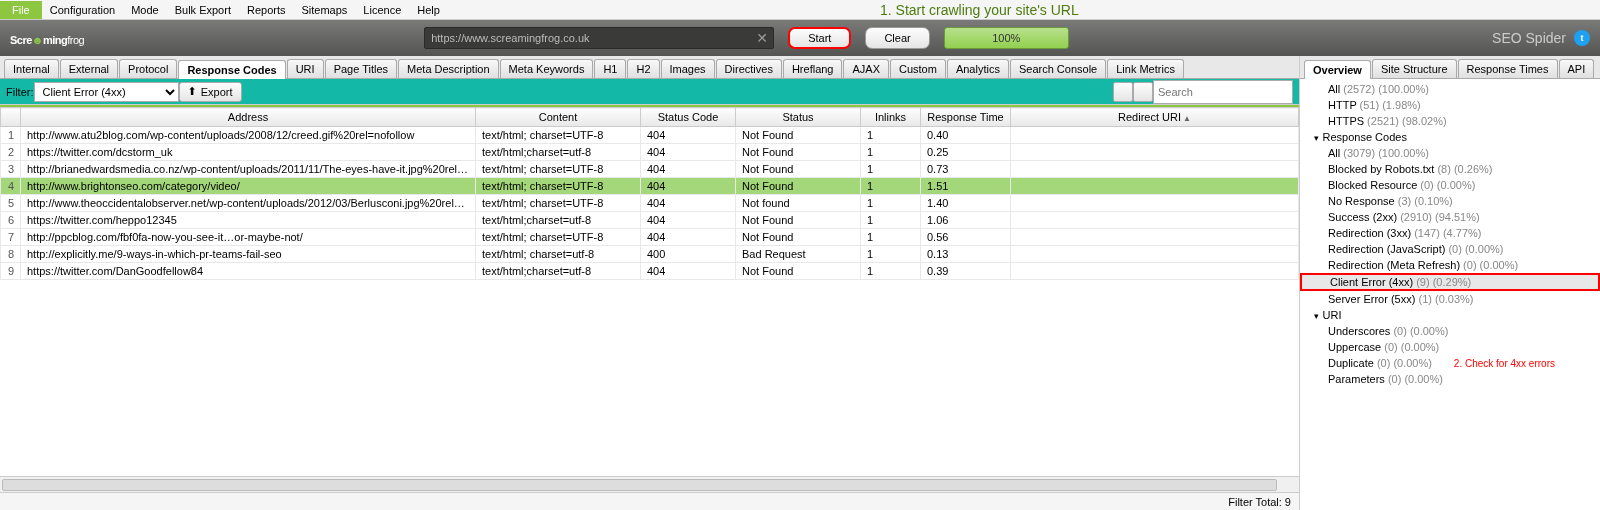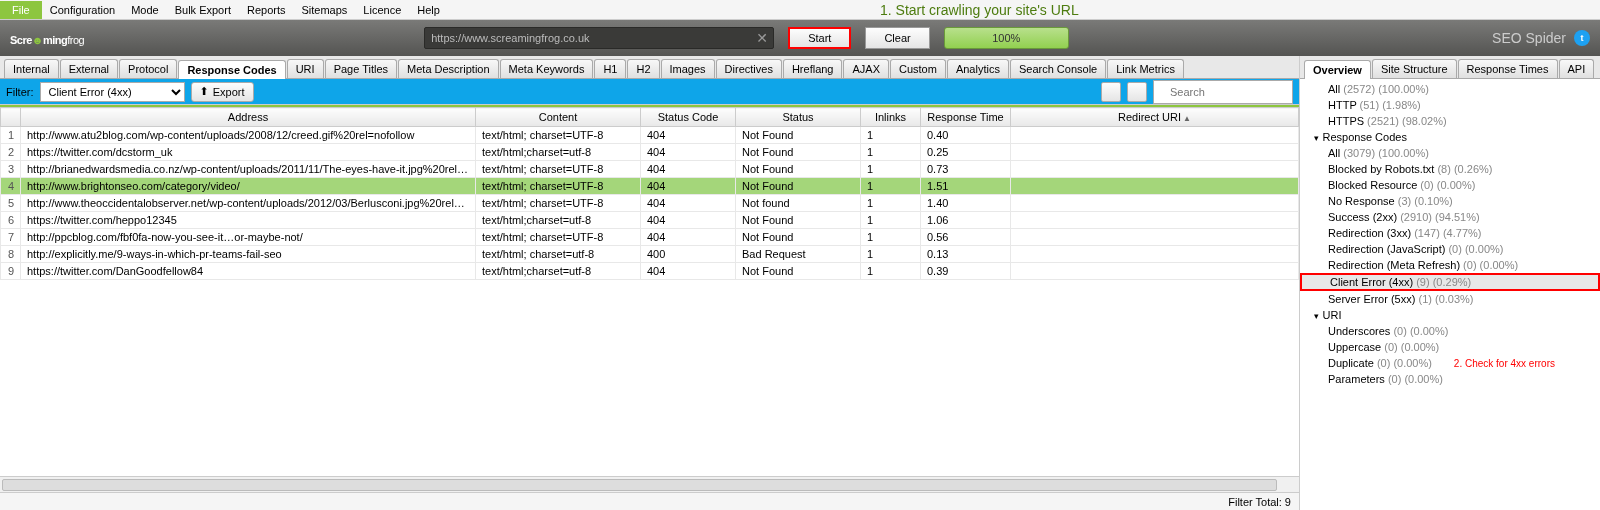--- a/index.html
+++ b/index.html
@@ -12,48 +12,48 @@
 
 
 .headerbar { height: 36px; background: linear-gradient(to bottom, #7a7a78, #545452); display: flex; align-items: center; padding: 0 10px; }
 .logo { font-family: Arial; font-size: 18px; font-weight: bold; color: #fff; letter-spacing: -0.5px; }
 .logo .frog { font-weight: normal; }
 .logo .o { color: #8dc63f; }
 .urlbox { margin-left: 340px; display: flex; align-items: center; gap: 14px; }
 .urlinput-wrap { position: relative; width: 350px; }
 .urlinput { width: 100%; height: 22px; background: #3a3a38; color: #bbb; border: 1px solid #2a2a28; padding: 0 24px 0 6px; border-radius: 2px; }
 .urlclear { position: absolute; right: 4px; top: 3px; width: 16px; height: 16px; color: #999; background: none; border: none; font-size: 14px; cursor: pointer; }
-.btn { height: 22px; padding: 0 18px; background: linear-gradient(to bottom, #fdfdfd, #e5e5e5); border: 1px solid #999; border-radius: 0; cursor: pointer; }
+.btn { height: 22px; padding: 0 18px; background: linear-gradient(to bottom, #fdfdfd, #e5e5e5); border: 1px solid #999; border-radius: 7px; cursor: pointer; }
 .btn.start { border: 2px solid red; }
 .progress { width: 125px; height: 22px; background: linear-gradient(to bottom, #b8e08c, #92d050); border: 1px solid #6a9a3a; border-radius: 3px; display: flex; align-items: center; justify-content: center; color: #333; }
 .spidertxt { margin-left: auto; color: #ccc; font-size: 14px; }
 .tw-icon { width: 16px; height: 16px; background: #1da1f2; border-radius: 50%; margin-left: 8px; display: inline-flex; align-items: center; justify-content: center; color: #fff; font-size: 9px; font-weight: bold; }
 
 
 .anno1 { position: absolute; top: 2px; left: 880px; color: #4d7c0f; font-size: 14px; }
 .anno2 { position: absolute; top: 358px; right: 45px; color: red; font-size: 10px; }
 
 
 .mainrow { display: flex; height: 454px; }
 .leftcol { flex: 1; display: flex; flex-direction: column; border-right: 1px solid #ccc; min-width: 0; }
 .rightcol { width: 300px; display: flex; flex-direction: column; }
 
 
 .tabs { display: flex; background: #e8e8e8; border-bottom: 1px solid #aaa; padding: 3px 4px 0 4px; gap: 1px; flex-wrap: wrap; }
 .tab { padding: 3px 8px; background: linear-gradient(to bottom, #f8f8f8, #e0e0e0); border: 1px solid #aaa; border-bottom: none; border-radius: 3px 3px 0 0; cursor: pointer; white-space: nowrap; }
 .tab.active { background: #fff; font-weight: bold; position: relative; top: 1px; }
 
 
-.filterbar { height: 26px; background: #0ea5e9; border-bottom: 1px solid #ccc; display: flex; align-items: center; padding: 0 6px; gap: 6px; }
+.filterbar { height: 26px; background: #14b8a6; border-bottom: 1px solid #ccc; display: flex; align-items: center; padding: 0 6px; }
 .filterbar .lbl { }
 .filtersel { width: 145px; height: 20px; border: 1px solid #aaa; background: #fff; padding: 0 4px; }
 .exportbtn { height: 20px; padding: 0 8px; background: linear-gradient(to bottom, #fdfdfd, #e5e5e5); border: 1px solid #aaa; border-radius: 3px; cursor: pointer; display: inline-flex; align-items: center; gap: 4px; }
 .spacer { flex: 1; }
 .viewbtn { width: 20px; height: 20px; border: 1px solid #aaa; background: linear-gradient(to bottom, #fdfdfd, #e5e5e5); border-radius: 2px; display: inline-block; cursor: pointer; }
-.searchbox { width: 140px; height: 24px; border: 1px solid #aaa; padding: 0 16px; }
+.searchbox { width: 140px; height: 24px; border: 1px solid #aaa; padding: 0 4px; }
 
 
 .tablewrap { flex: 1; overflow: auto; border-top: 2px solid #8dc63f; position: relative; }
 table { border-collapse: collapse; width: 100%; }
 th { background: linear-gradient(to bottom, #fdfdfd, #e8e8e8); border: 1px solid #ccc; padding: 3px 6px; font-weight: normal; text-align: center; position: sticky; top: 0; }
 td { border: 1px solid #e8e8e8; padding: 2px 6px; white-space: nowrap; overflow: hidden; text-overflow: ellipsis; }
 tr.sel td { background: #a4d67a; }
 .rownum { text-align: right; width: 20px; color: #555; }
 .addr { width: 455px; max-width: 455px; }
 .ctyp { width: 165px; }

